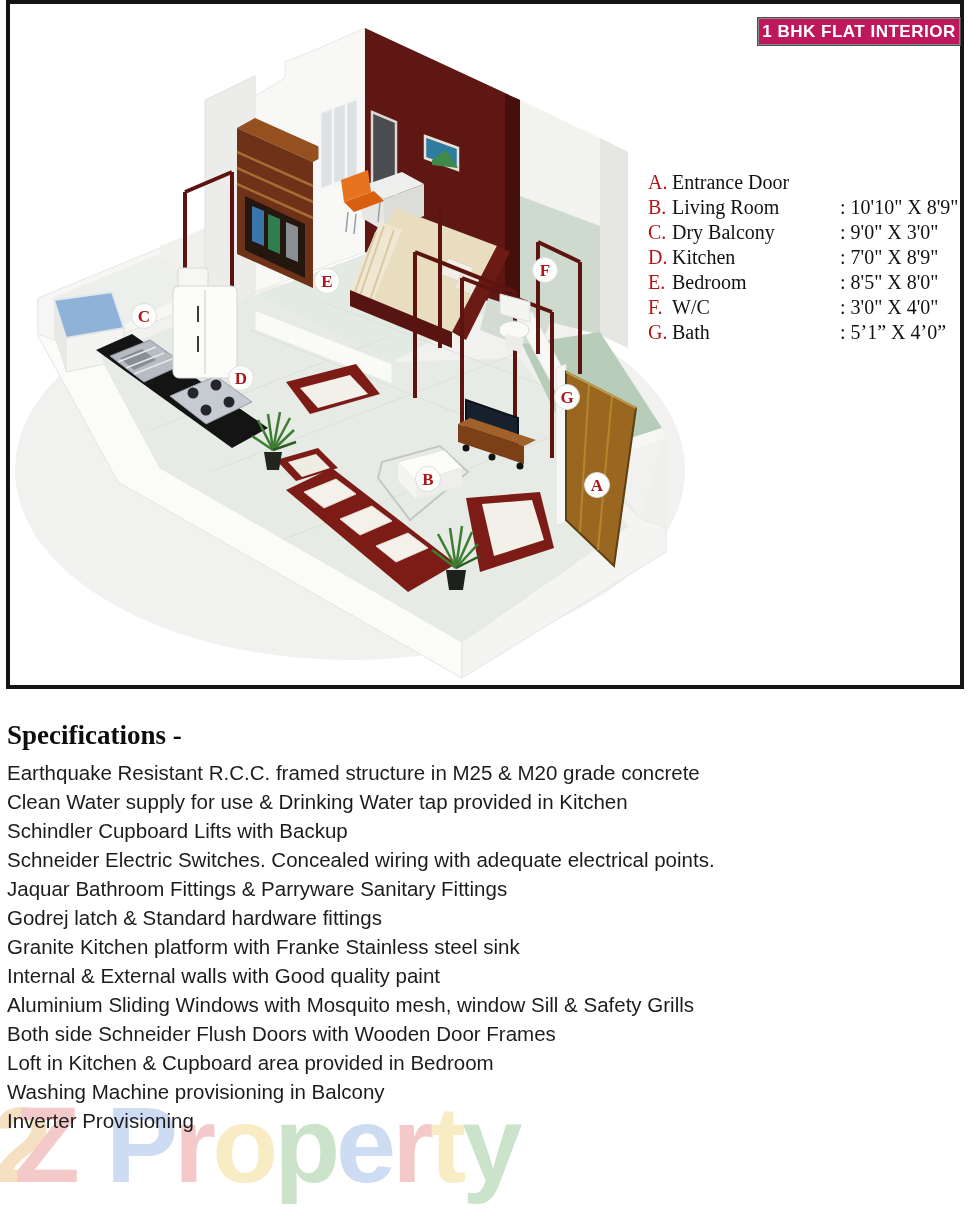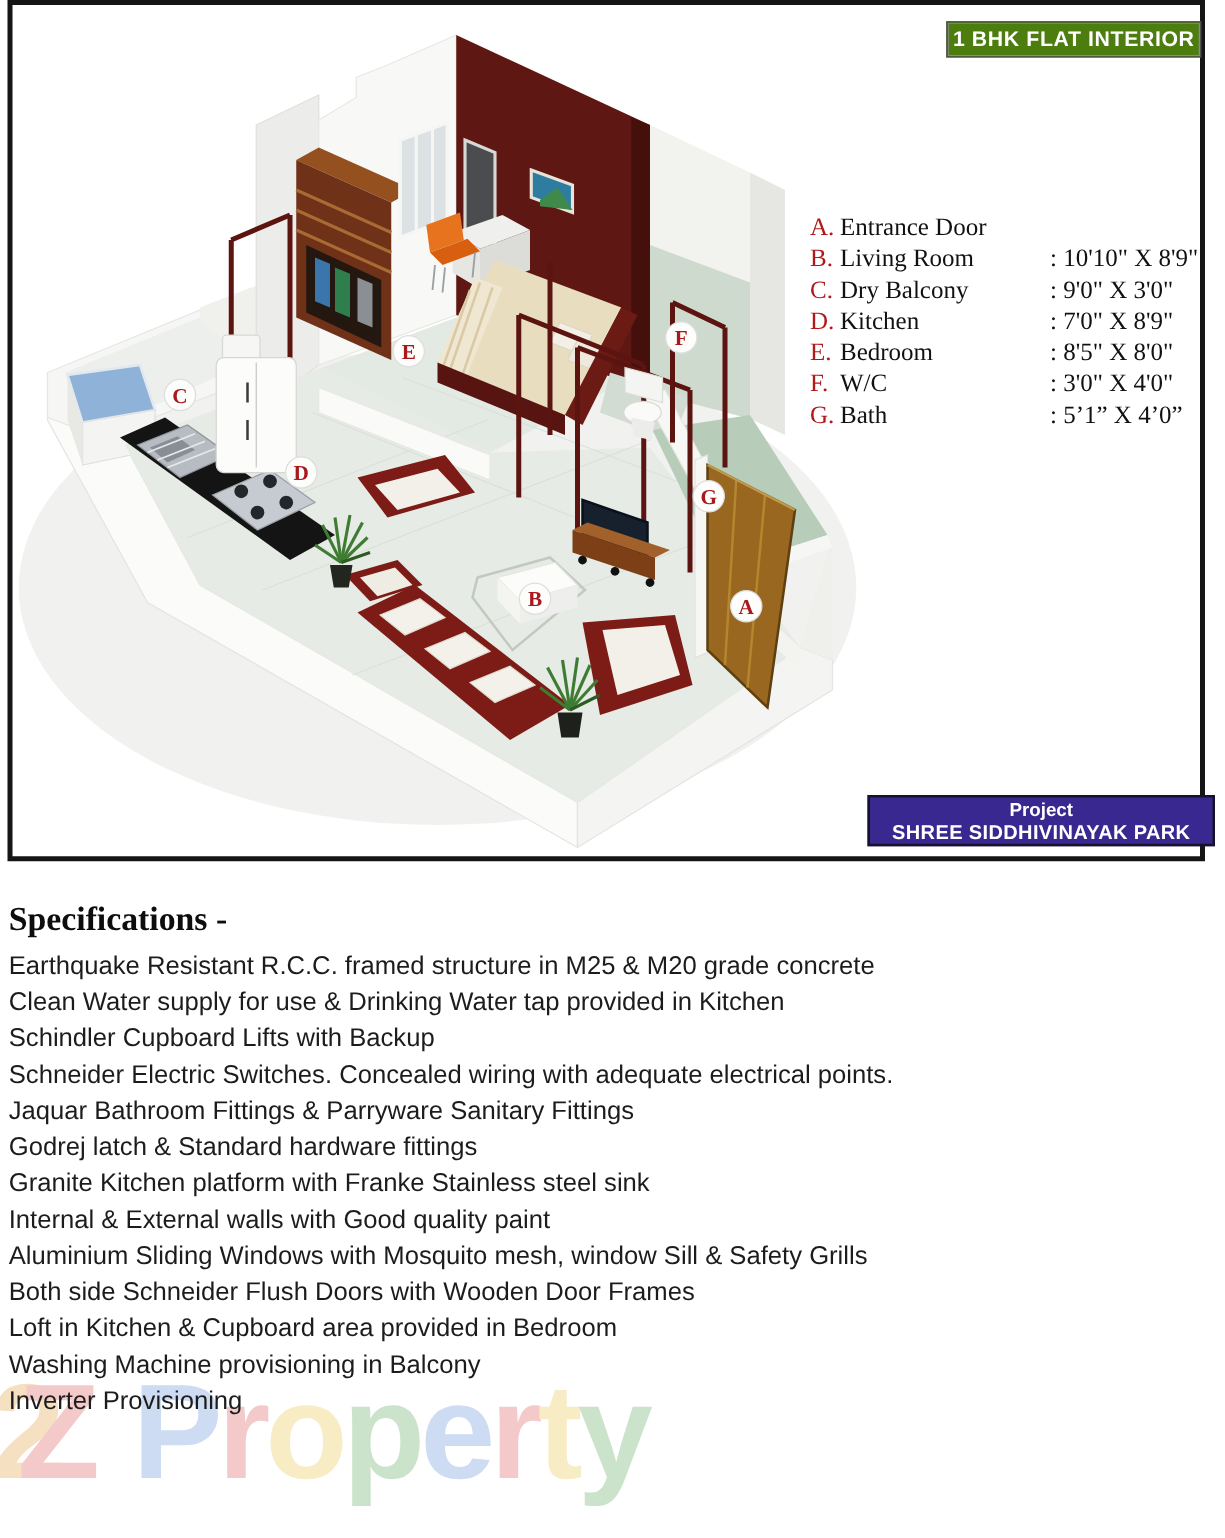--- a/index.html
+++ b/index.html
@@ -4,21 +4,21 @@
 <style>
   html,body{margin:0;padding:0;background:#ffffff;}
   body{width:980px;height:1230px;position:relative;overflow:hidden;
        font-family:"Liberation Sans",sans-serif;}
 
   
   .panel{position:absolute;left:0;top:0;width:980px;height:695px;}
   .panel svg{position:absolute;left:0;top:0;}
 
   .title-badge{position:absolute;left:757px;top:17px;width:202px;height:27px;
-    background:#4d7c0f;border:1px solid #4f4f4f;box-shadow:inset 0 0 0 1px #8a8a8a;
+    background:#be185d;border:1px solid #4f4f4f;box-shadow:inset 0 0 0 1px #8a8a8a;
     color:#ffffff;font-weight:bold;font-size:17px;letter-spacing:.5px;
     display:flex;align-items:center;justify-content:center;}
 
   .legend{position:absolute;left:648px;top:170px;width:322px;
     font-family:"Liberation Serif",serif;font-weight:normal;font-size:20px;color:#111;}
   .legend-row{position:relative;height:25px;line-height:25px;white-space:nowrap;}
   .legend-letter{color:#b0181a;display:inline-block;min-width:24px;}
   .legend-dim{position:absolute;left:192px;top:0;}
 
   .project-badge{position:absolute;left:694px;top:636px;width:278px;height:41px;
@@ -289,24 +289,20 @@
       <span class="legend-letter">E.</span><span>Bedroom</span><span class="legend-dim">: 8'5" X 8'0"</span>
     </div>
     <div class="legend-row">
       <span class="legend-letter">F.</span><span>W/C</span><span class="legend-dim">: 3'0" X 4'0"</span>
     </div>
     <div class="legend-row">
       <span class="legend-letter">G.</span><span>Bath</span><span class="legend-dim">: 5’1” X 4’0”</span>
     </div>
   </div>
 
-  <div class="project-badge">
-    <div class="project-label">Project</div>
-    <div class="project-name">SHREE SIDDHIVINAYAK PARK</div>
-  </div>
 </div>
 
 <div class="watermark">
   <span class="wm wm0">2</span><span class="wm wm1">Z</span><span class="wm wm2">P</span><span class="wm wm3">r</span><span class="wm wm4">o</span><span class="wm wm5">p</span><span class="wm wm6">e</span><span class="wm wm7">r</span><span class="wm wm8">t</span><span class="wm wm9">y</span>
 </div>
 
 <div class="specs">
   <div class="specs-heading">Specifications -</div>
   <div class="spec-line">Earthquake Resistant R.C.C. framed structure in M25 &amp; M20 grade concrete</div>
   <div class="spec-line">Clean Water supply for use &amp; Drinking Water tap provided in Kitchen</div>

